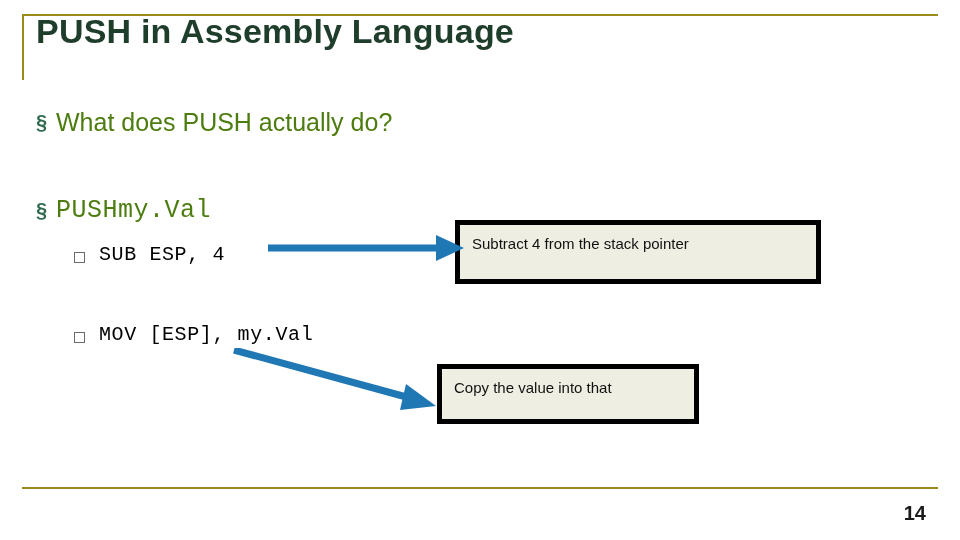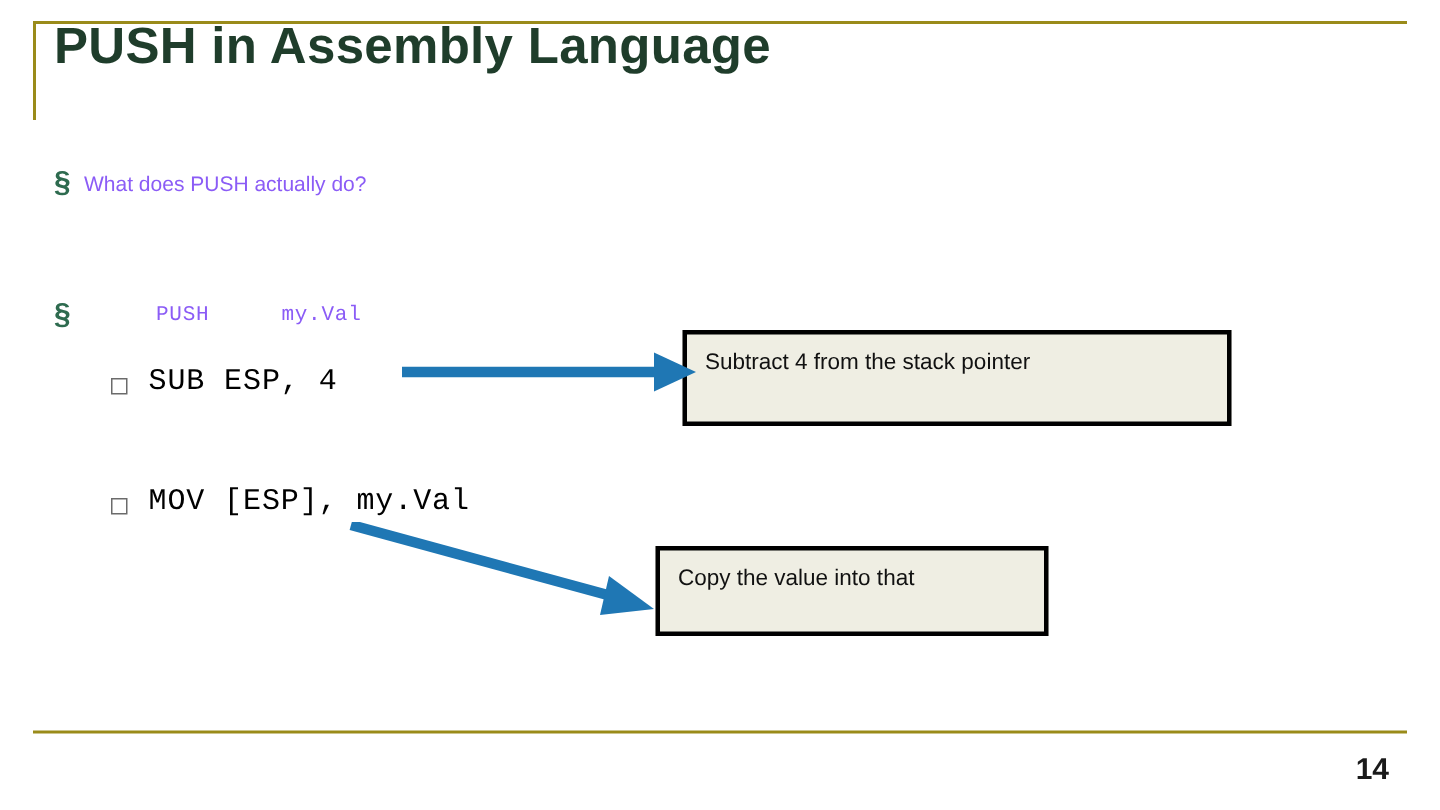--- a/index.html
+++ b/index.html
@@ -61,29 +61,28 @@
   }
   .bullet-l1 .marker {
     color: #2e6b4f;
     font-size: 20px;
     line-height: 24px;
     width: 20px;
     flex: none;
     font-weight: bold;
   }
   .bullet-l1 .text {
-    font-size: 14px;
+    font-size: 25px;
     line-height: 25px;
-    color: #8b5cf6;
+    color: #4d7c0f;
   }
   .mono {
     font-family: "Liberation Mono", "DejaVu Sans Mono", monospace;
     font-size: 21px;
     letter-spacing: 0.5px;
-    margin-left: 48px;
   }
 
   #bullet-what { left: 36px; top: 110px; }
   #bullet-push { left: 36px; top: 198px; }
 
   .bullet-l2 {
     position: absolute;
     display: flex;
     align-items: flex-start;
   }
@@ -103,21 +102,21 @@
     color: #000000;
     letter-spacing: 0.6px;
   }
   #bullet-sub { left: 74px; top: 243px; }
   #bullet-mov { left: 74px; top: 323px; }
 
   
   .callout {
     position: absolute;
     background: #efeee3;
-    border: 3px solid #000000;
+    border: 5px solid #000000;
     box-sizing: border-box;
     padding: 8px 10px 8px 12px;
     font-size: 15px;
     line-height: 21px;
     color: #111111;
   }
   #callout-1 {
     left: 455px;
     top: 220px;
     width: 366px;

